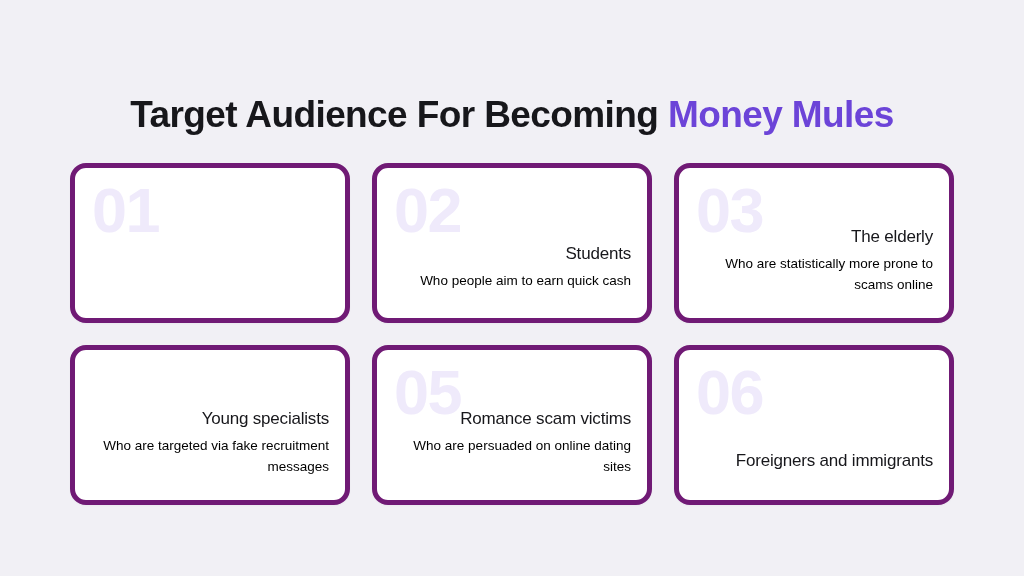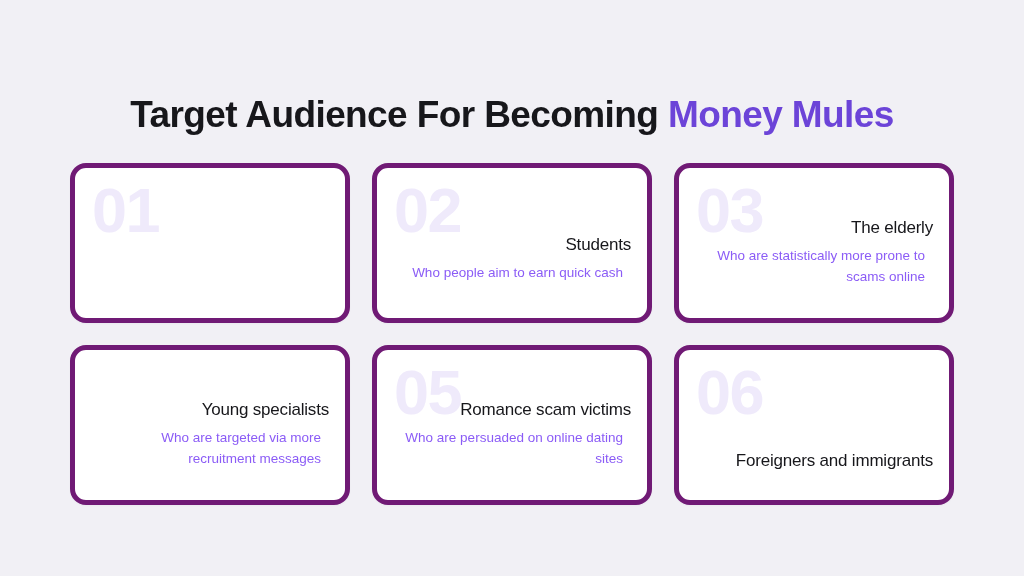--- a/index.html
+++ b/index.html
@@ -95,23 +95,23 @@
     letter-spacing: -0.2px;
     line-height: 1.25;
     margin: 0 0 7px 0;
     position: relative;
     z-index: 2;
   }
 
   .card-desc {
     font-size: 13.5px;
     font-weight: normal;
-    color: #8b5cf6;
+    color: #000000;
     line-height: 1.55;
-    margin: 8px;
+    margin: 0;
     position: relative;
     z-index: 2;
   }
 </style>
 </head>
 <body>
 
 <div class="slide">
 
   <h1 class="title">
@@ -136,21 +136,21 @@
       <div class="card-num">03</div>
       <div class="card-body">
         <p class="card-title">The elderly</p>
         <p class="card-desc">Who are statistically more prone to scams online</p>
       </div>
     </div>
 
     <div class="card two-line">
       <div class="card-body">
         <p class="card-title">Young specialists</p>
-        <p class="card-desc">Who are targeted via more recruitment messages</p>
+        <p class="card-desc">Who are targeted via fake recruitment messages</p>
       </div>
     </div>
 
     <div class="card two-line">
       <div class="card-num">05</div>
       <div class="card-body">
         <p class="card-title">Romance scam victims</p>
         <p class="card-desc">Who are persuaded on online dating sites</p>
       </div>
     </div>

